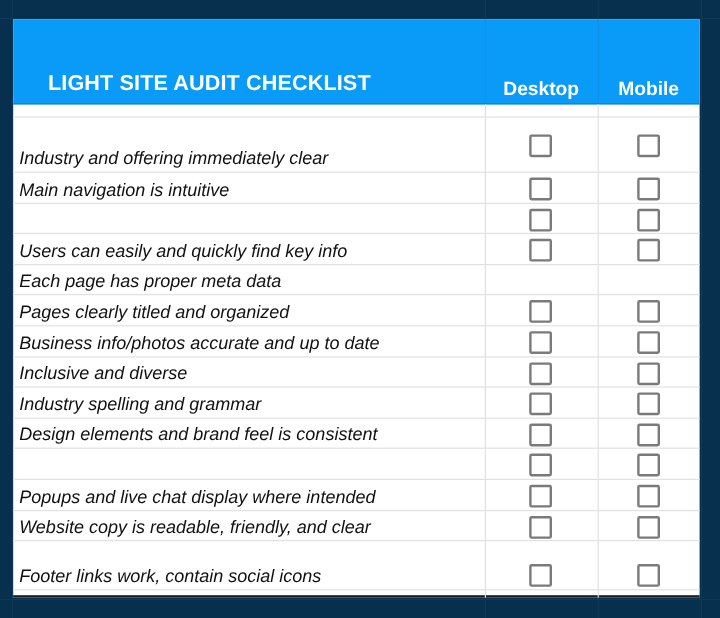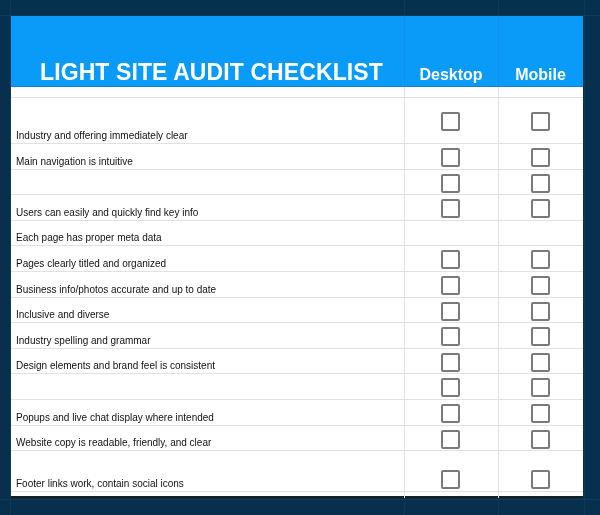--- a/index.html
+++ b/index.html
@@ -18,39 +18,39 @@
     box-sizing: border-box;
   }
   .header {
     position: absolute; left: 0; top: 0; width: 572px; height: 71px;
     background: #0a9bf8;
     border-bottom: 1px solid #1a7fd0;
     box-sizing: border-box;
   }
   .header .title {
     position: absolute; left: 29px; top: 43px;
-    color: #ffffff; font-weight: bold; font-size: 23px; letter-spacing: 0.1px;
+    color: #ffffff; font-weight: bold; font-size: 18px; letter-spacing: 0.1px;
     white-space: nowrap;
   }
   .header .col-label {
     position: absolute; top: 50px; color: #ffffff; font-weight: bold; font-size: 16px;
     text-align: center;
   }
   .header .col-desktop { left: 393px; width: 94px; }
   .header .col-mobile { left: 487px; width: 85px; }
   .header .hdiv { position: absolute; top: 0; bottom: 0; width: 1px; background: #1a8ee6; }
 
   .vline { position: absolute; width: 1px; background: #e1e1e1; }
   .row {
     position: absolute; left: 0; width: 572px;
     border-bottom: 1px solid #e1e1e1; box-sizing: border-box;
   }
   .row .label {
     position: absolute; left: 5px; bottom: 2px;
-    font-size: 10px; color: #111111; white-space: nowrap;
+    font-size: 15px; color: #111111; white-space: nowrap; font-style: italic;
   }
   .cb {
     position: absolute; width: 15px; height: 15px;
     border: 2px solid #7a7a7a; border-radius: 2px; background: #ffffff;
     box-sizing: content-box;
   }
   .cb.desk { left: 430px; }
   .cb.mob { left: 520px; }
 </style>
 </head>

